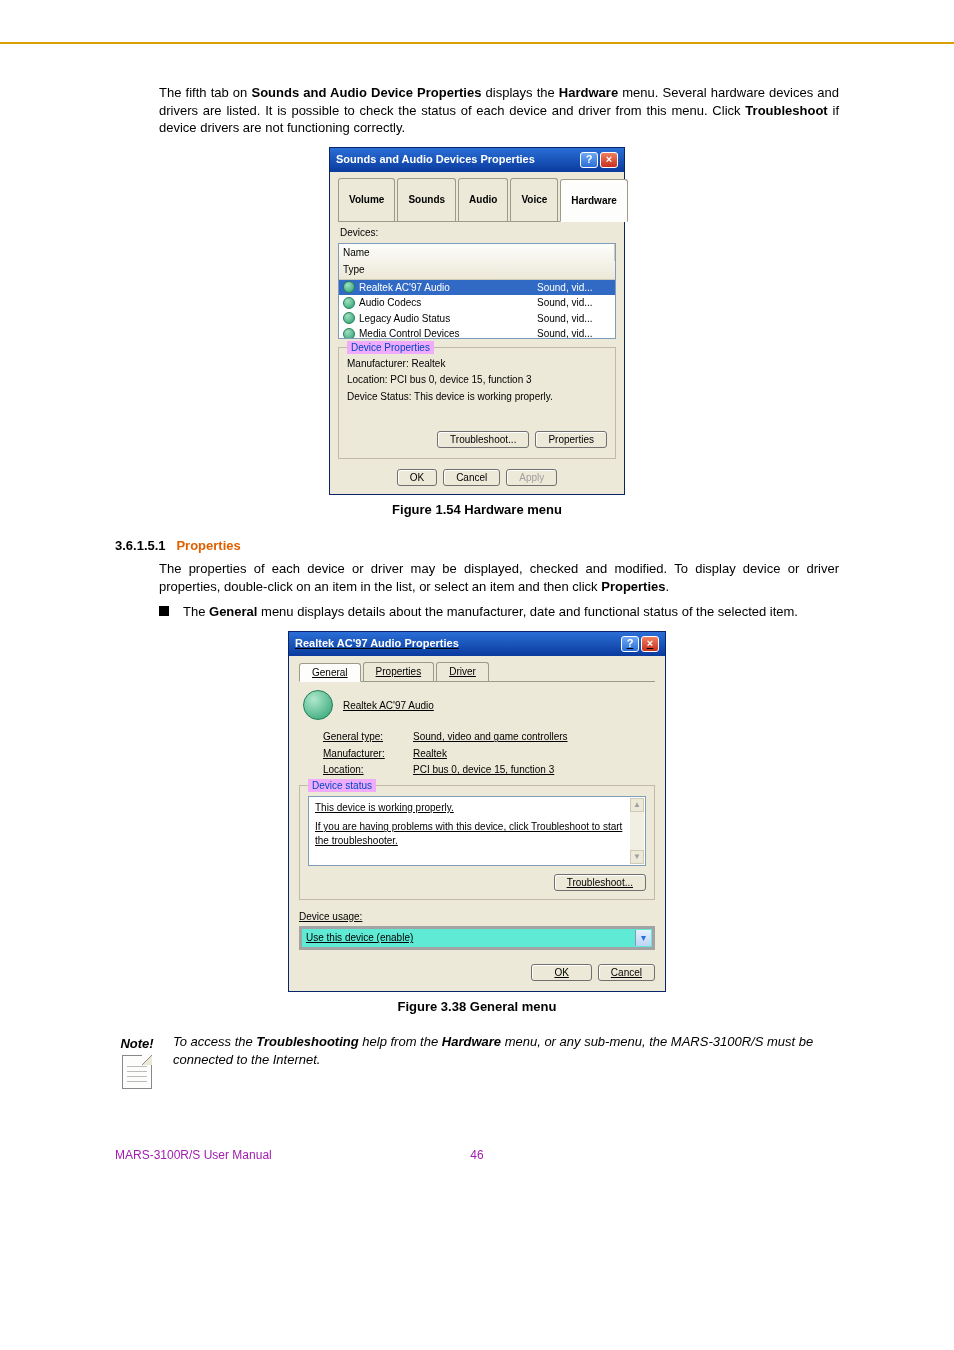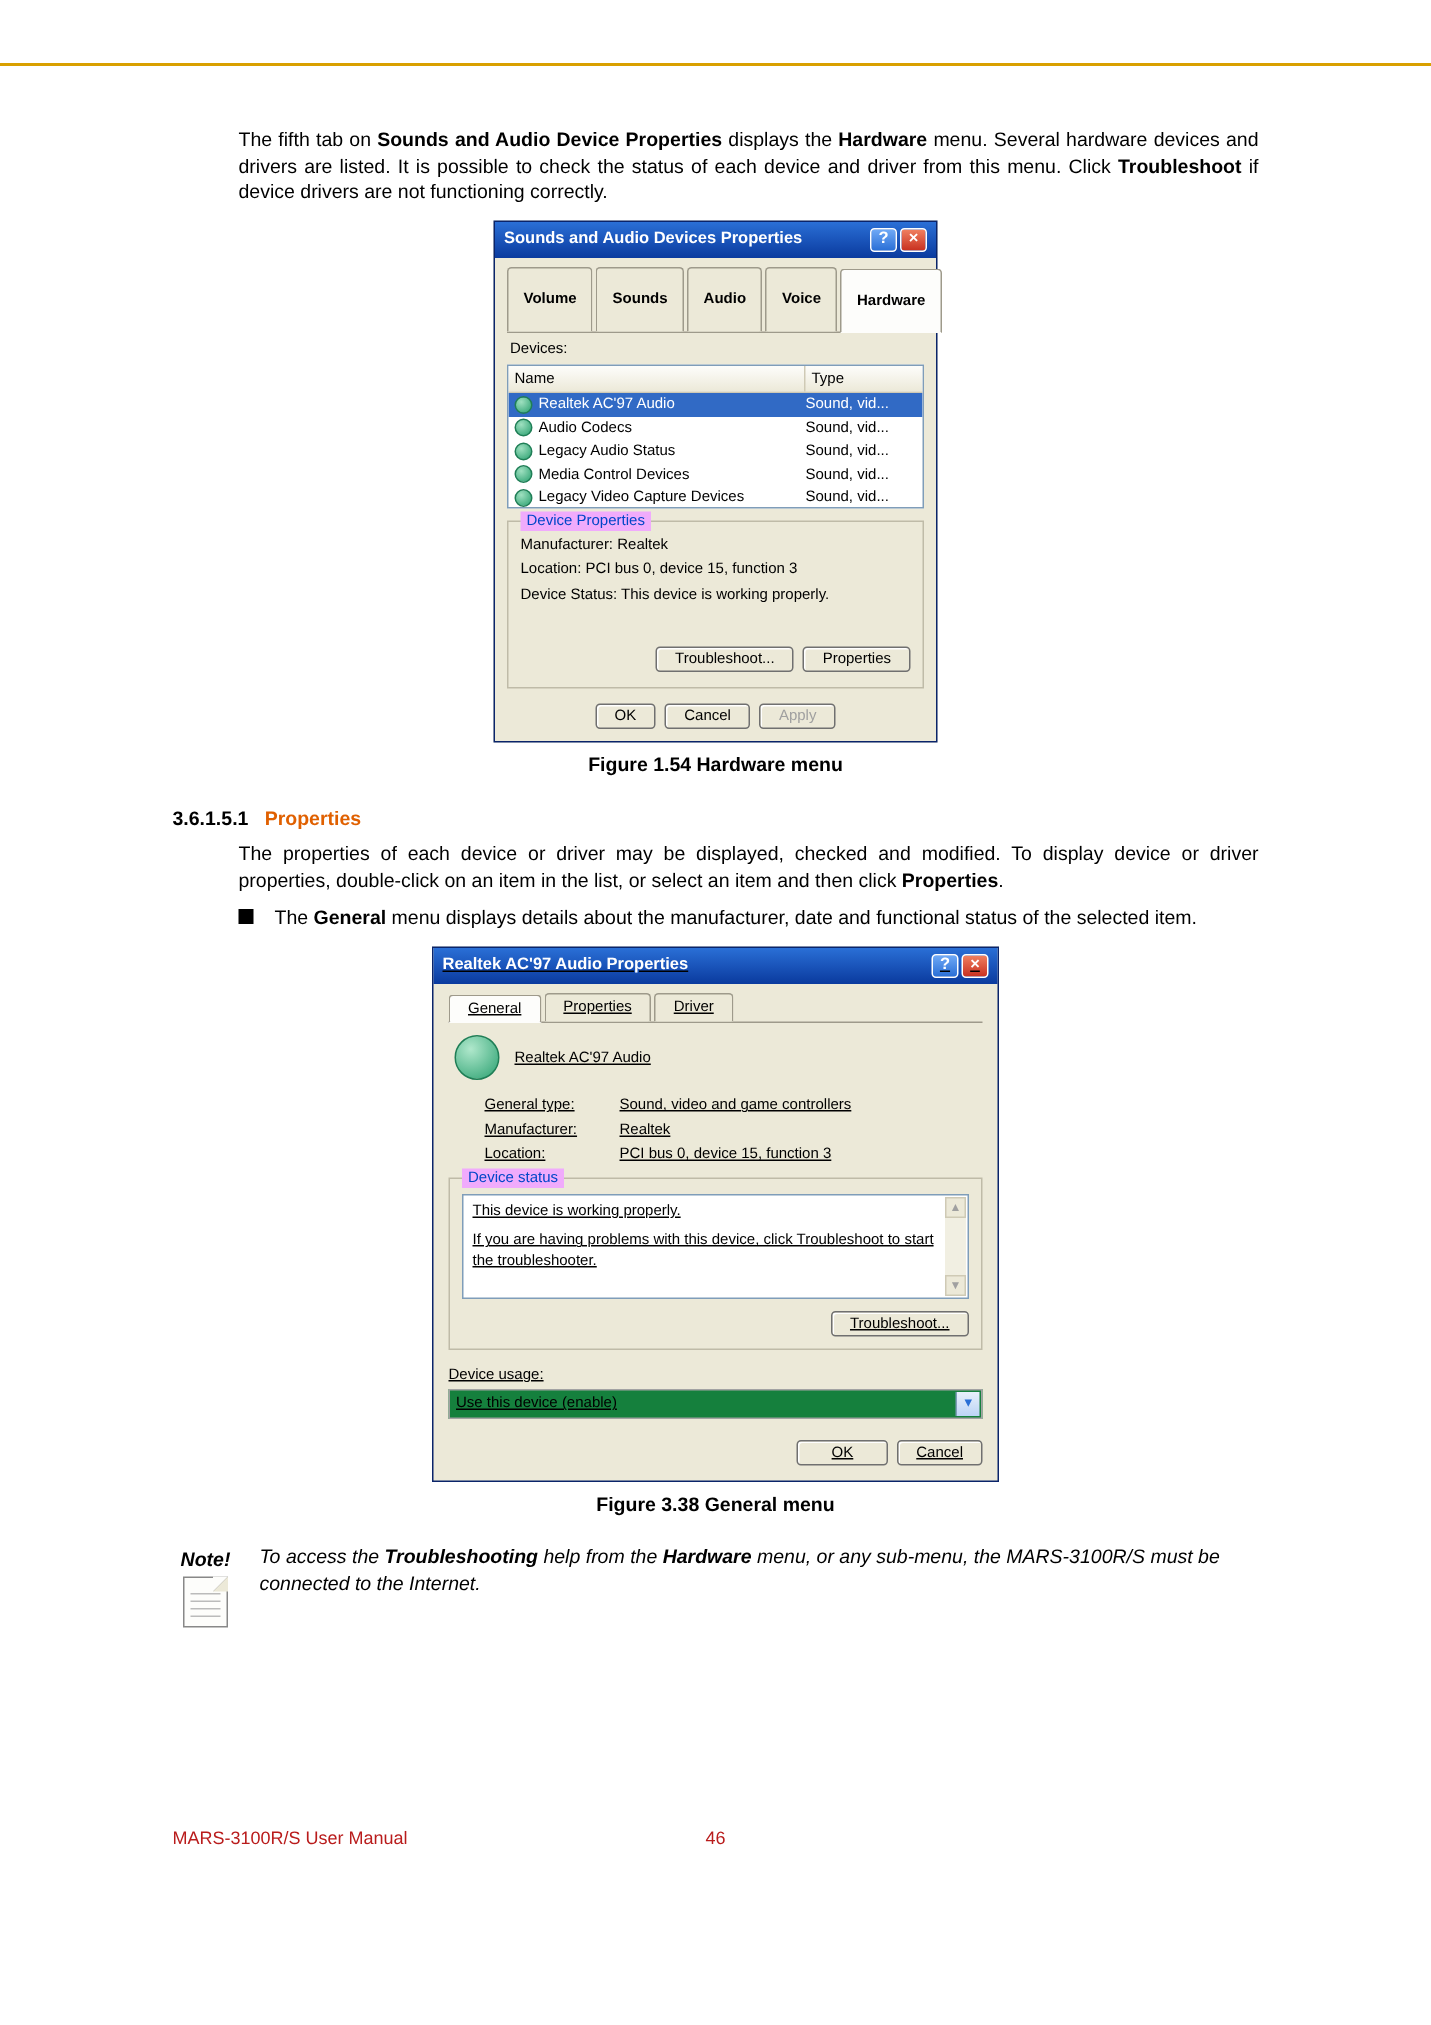--- a/index.html
+++ b/index.html
@@ -71,20 +71,21 @@
     border: 1px solid #7f9db9;
     background: #fff;
     height: 96px;
     overflow: hidden;
   }
   .hw-list-header {
     display: flex;
     background: linear-gradient(#fdfdfb,#ece9d8);
     border-bottom: 1px solid #cfcab5;
     font-size: 10px;
+    flex-direction: column;
   }
   .hw-col-name { flex: 1; padding: 2px 4px; border-right: 1px solid #cfcab5; }
   .hw-col-type { width: 78px; padding: 2px 4px; }
   .hw-row { display: flex; padding: 1px 4px; align-items: center; }
   .hw-row.sel { background: #316ac5; color: #fff; }
   .hw-ico {
     width: 12px; height: 12px; border-radius: 50%;
     background: radial-gradient(circle at 35% 30%, #9fe0c0, #2aa070);
     border: 1px solid #1f7e56;
     margin-right: 4px; flex-shrink: 0;
@@ -154,22 +155,22 @@
   .scroll-stub {
     position: absolute; right: 1px; top: 1px; width: 14px; bottom: 1px;
     background: #f1efe2;
     display: flex; flex-direction: column; justify-content: space-between;
   }
   .scroll-arrow { height: 14px; background: #ece9d8; border: 1px solid #cfcab5; font-size: 8px; text-align: center; color: #a0a0a0; line-height: 12px; }
   .tr-btn-row { display: flex; justify-content: flex-end; margin-top: 8px; }
   .usage-label { margin-top: 10px; margin-bottom: 3px; }
   .usage-select {
     width: 100%;
-    border: 1px solid #a3a3a3;
-    background: #15803d;
+    border: 3px solid #a3a3a3;
+    background: #5eead4;
     padding: 2px 20px 2px 4px;
     font-size: 10px;
     position: relative;
     display: flex; align-items: center;
   }
   .usage-chevron {
     position: absolute; right: 1px; top: 1px; bottom: 1px; width: 16px;
     background: linear-gradient(#e8f0fb,#bcd4f6);
     border-left: 1px solid #7f9db9;
     color: #2a6fd6;
@@ -186,21 +187,21 @@
     border: 1px solid #888; background: #fdfdfb; position: relative;
   }
   .note-icon::before {
     content: ""; position: absolute; right: -1px; top: -1px; width: 10px; height: 10px;
     background: linear-gradient(135deg,#fdfdfb 48%,#888 50%,#ece9d8 52%);
   }
   .note-lines { position: absolute; left: 4px; right: 4px; top: 10px; }
   .note-lines div { height: 1px; background: #bbb; margin-bottom: 4px; }
   .note-text-col { flex: 1; font-style: italic; padding-left: 14px; }
 
-  .footer { margin-top: 112px; font-size: 12px; color: #b91c1c; display: flex; padding: 0 115px 24px 115px; }
+  .footer { margin-top: 38px; font-size: 12px; color: #a21caf; display: flex; padding: 0 115px 24px 115px; }
   .footer-left { flex: 1; }
 </style>
 </head>
 <body>
 
 <div class="top-rule"></div>
 <div class="page">
 
   <p class="body-para">
     The fifth tab on <b>Sounds and Audio Device Properties</b> displays the <b>Hardware</b> menu. Several hardware devices and drivers are listed. It is possible to check the status of each device and driver from this menu. Click <b>Troubleshoot</b> if device drivers are not functioning correctly.

